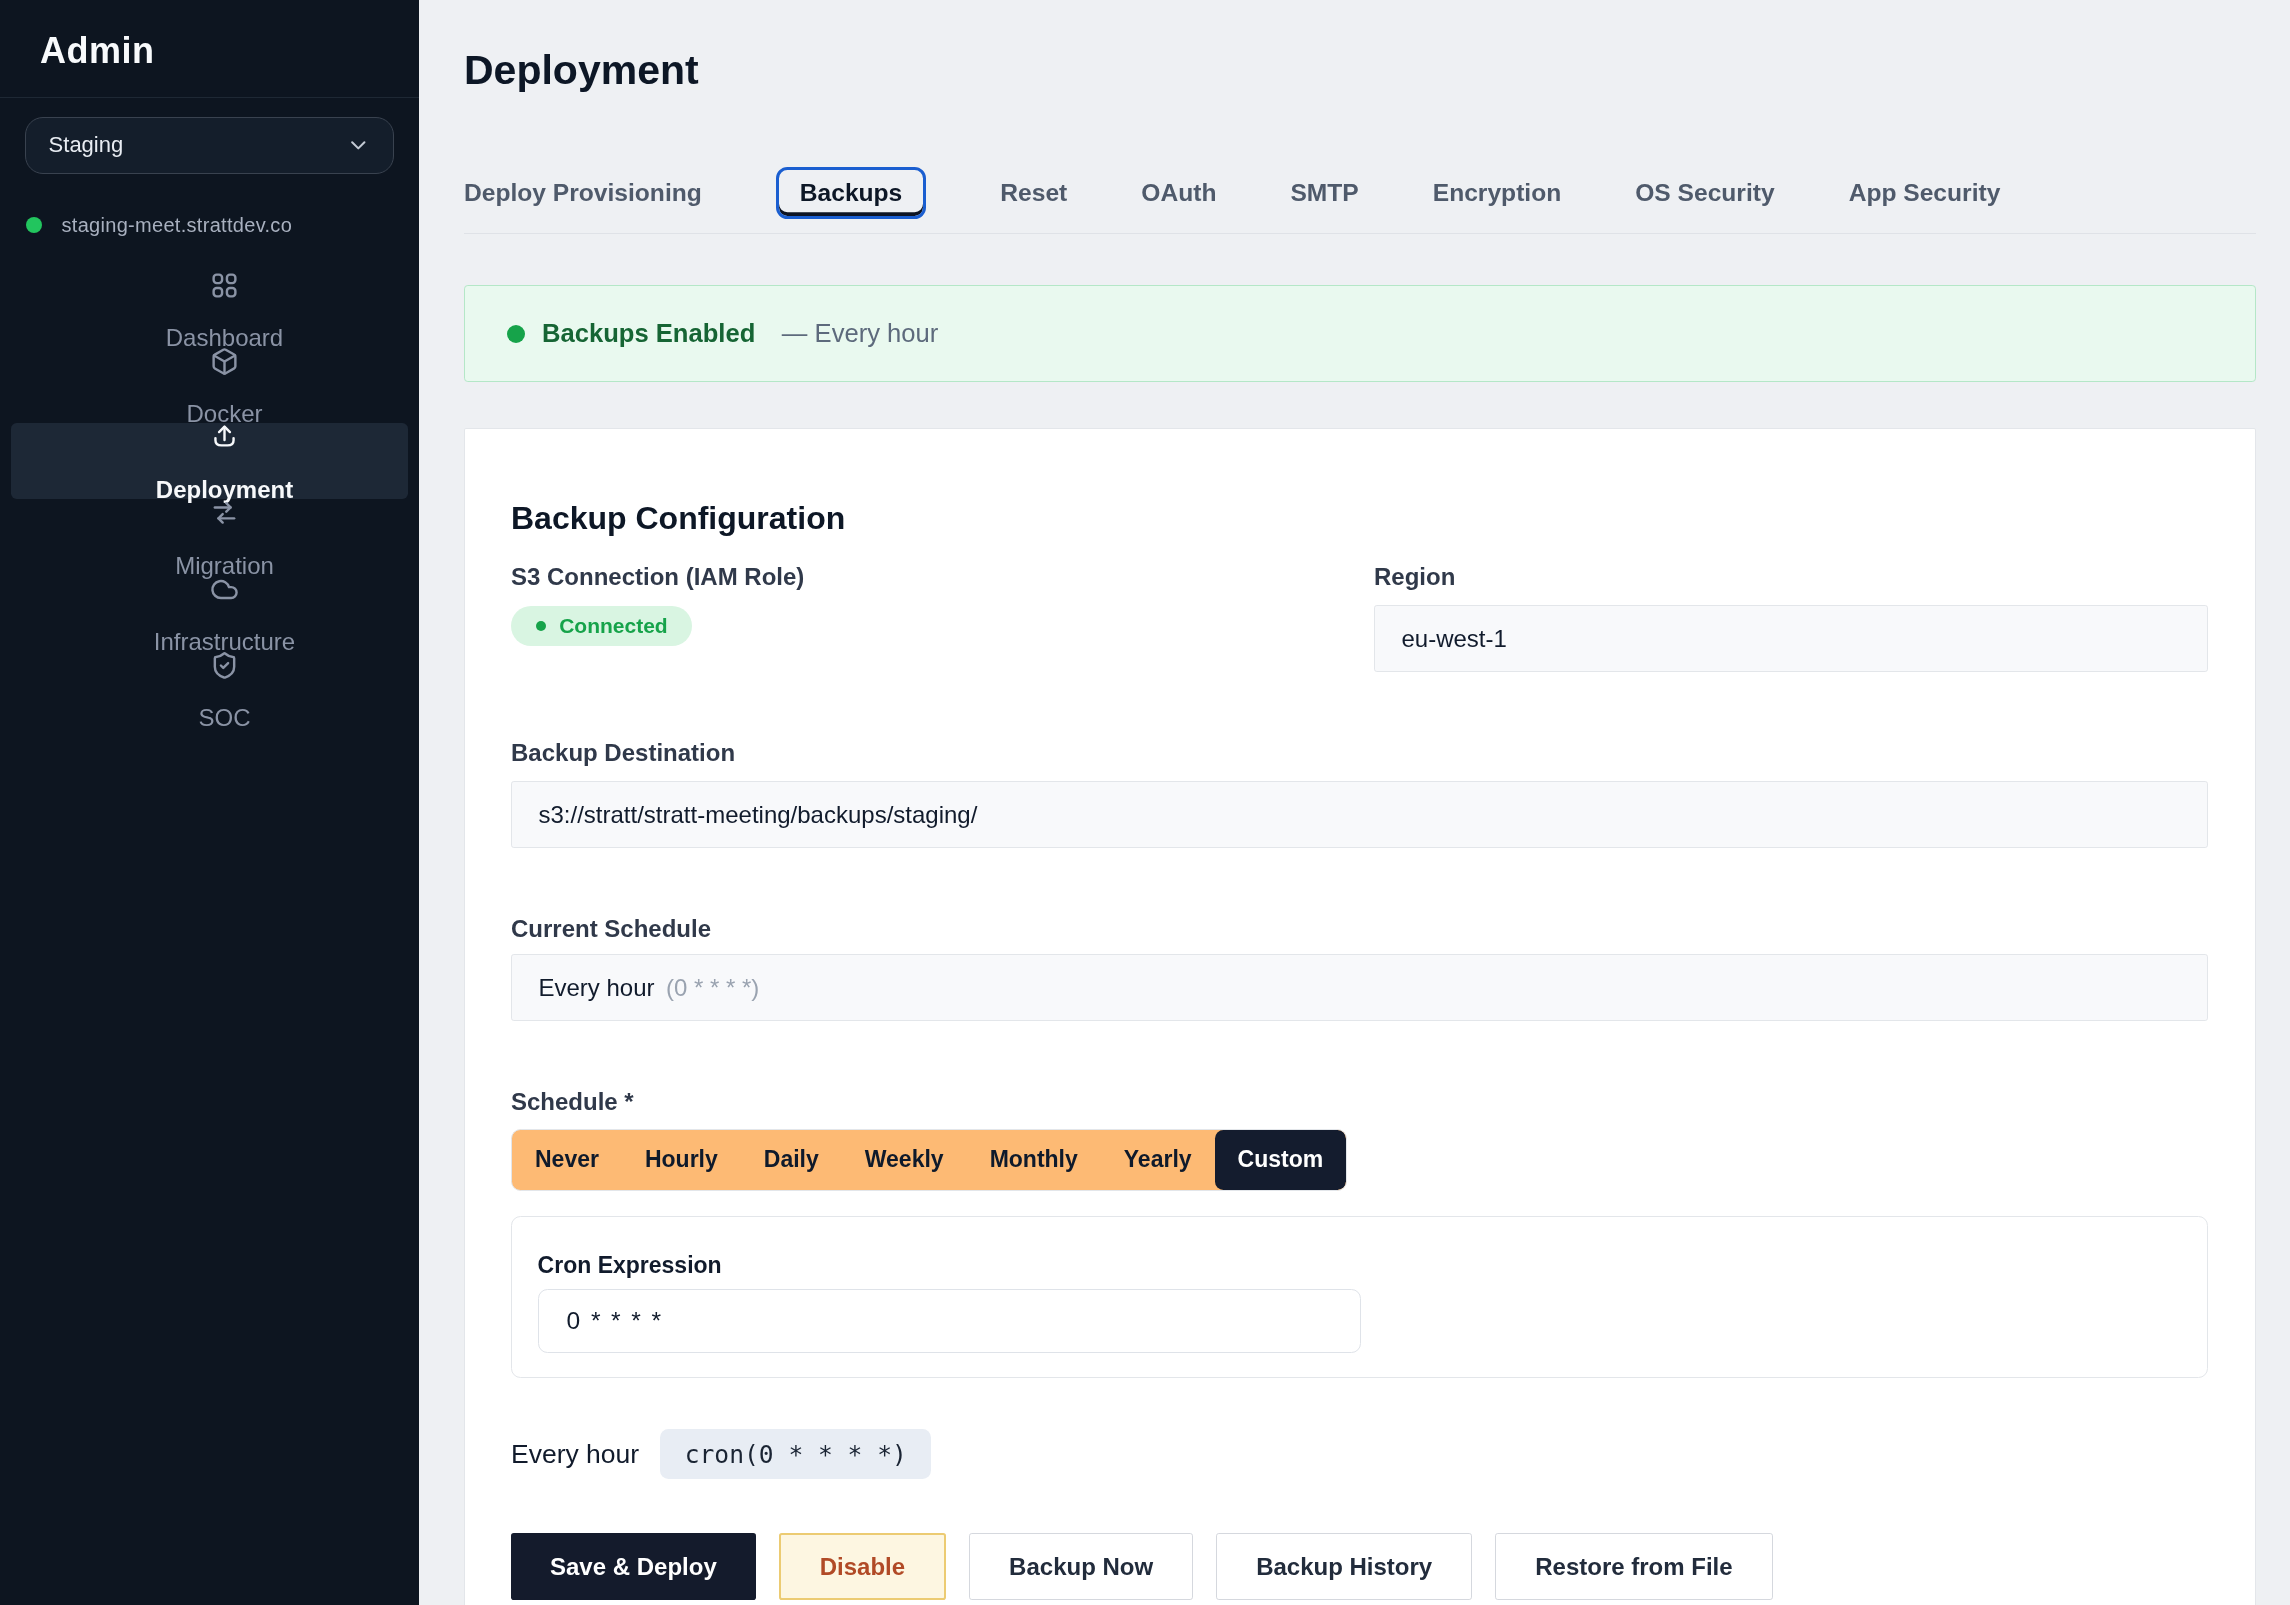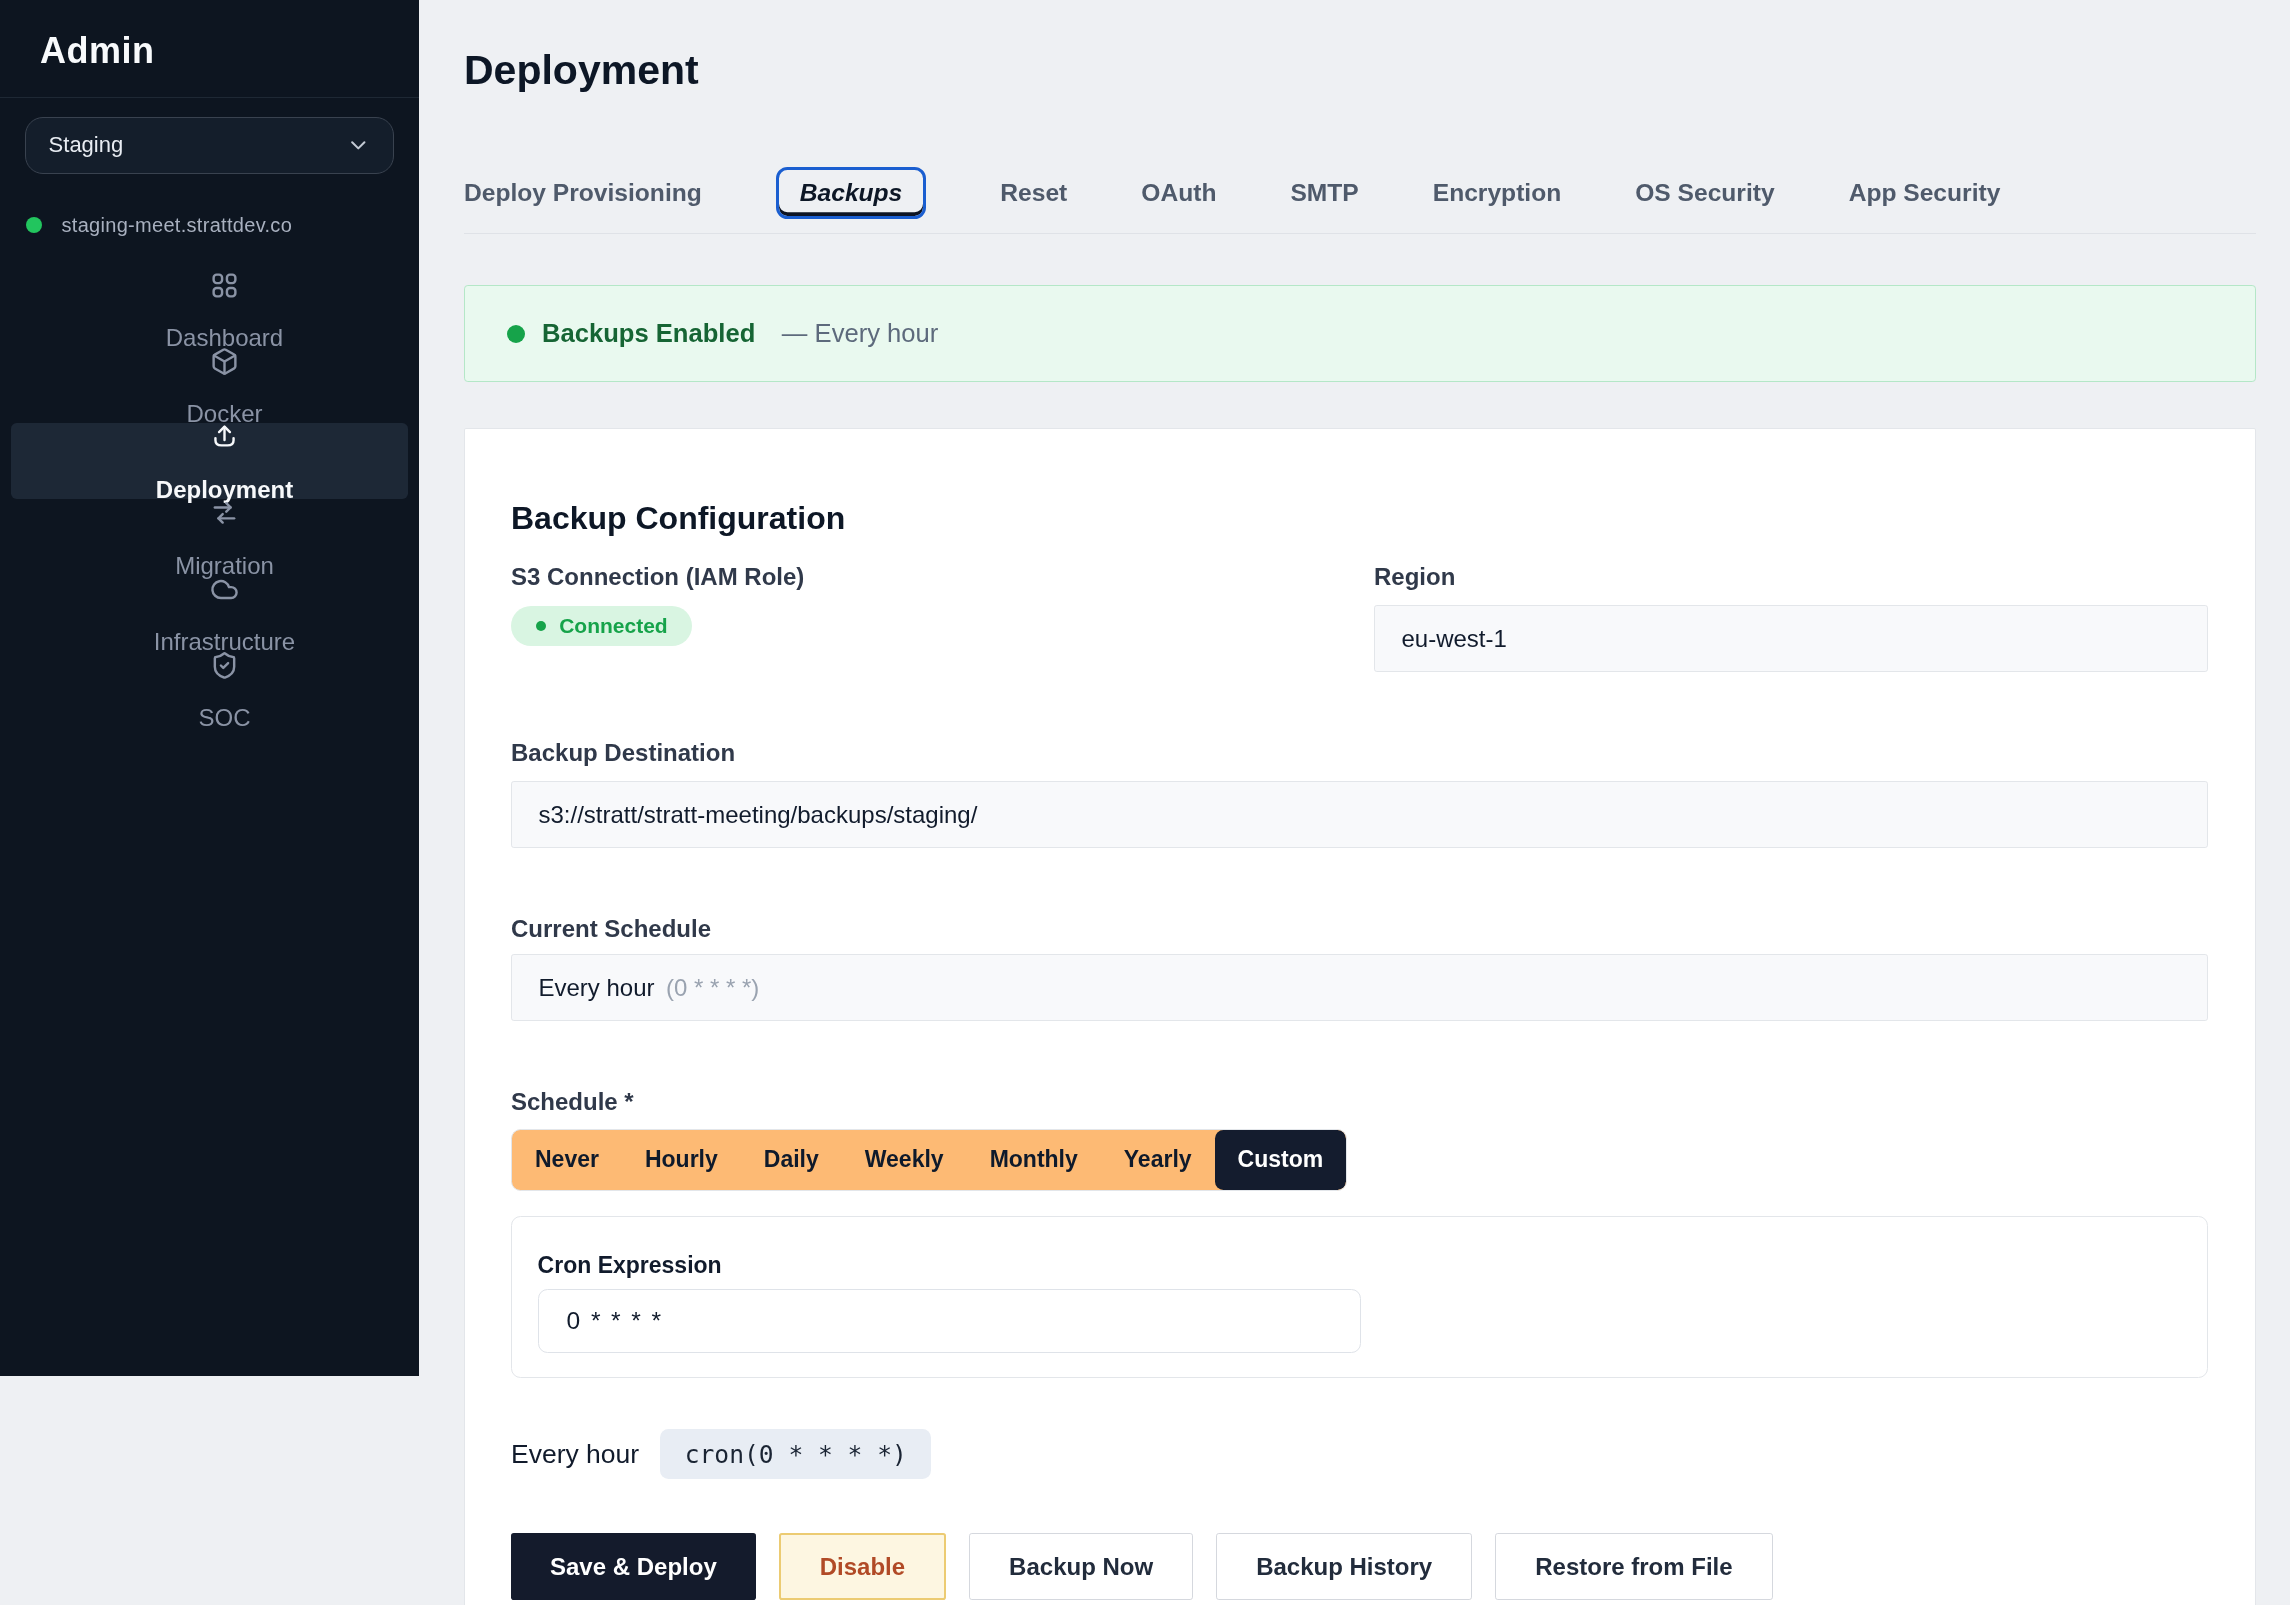--- a/index.html
+++ b/index.html
@@ -1,20 +1,20 @@
 <!DOCTYPE html>
 <html style="font-size:15px"><head>
 <meta charset="utf-8">
 <style>
   * { margin:0; padding:0; box-sizing:border-box; }
   html,body { width:2290px; height:1605px; overflow:hidden;
     font-family:"Liberation Sans", sans-serif; background:#eef0f3; }
 
   
-  .sidebar { position:absolute; left:0; top:0; width:419px; height:1376px;
+  .sidebar { position:absolute; left:0; top:0; width:419px; height:1605px;
     background:#0d1520; color:#8a93a5; }
   .sidebar-header { padding:30px 40px 24.6px; border-bottom:0.9px solid #1e2834; }
   .sidebar-title { font-size:36px; font-weight:700; color:#f8fafc; letter-spacing:0.5px; }
   .env-select { margin:19px 24.6px 0; height:57px; border:1.4px solid #39424f;
     border-radius:18px; background:#141e2b; display:flex; align-items:center;
     padding:0 23px; cursor:pointer; }
   .env-select .env-value { font-size:22px; color:#e8ecf2; flex:1; }
   .env-select svg { width:24.6px; height:24.6px; stroke:#c3cad4; }
   .domain-row { margin:40px 24.6px 0; display:flex; align-items:center; gap:19px; padding-left:1.9px; }
   .status-dot { width:16px; height:16px; border-radius:50%; background:#22c55e; flex:none; }
@@ -29,21 +29,21 @@
 
   
   .main { position:absolute; left:419px; top:0; right:0; bottom:0;
     background:#eef0f3; padding:0 34px 0 45px; }
   .page-title { margin-top:45px; font-size:41px; line-height:51px; font-weight:700; color:#0d1726; }
 
   .tabs { margin-top:57px; height:81px; display:flex; align-items:center; gap:74px;
     border-bottom:0.9px solid #dfe2e7; }
   .tab { font-size:24.6px; font-weight:600; color:#4f5a6b; cursor:pointer; white-space:nowrap; }
   .tab-ring { border:3.8px solid #1a5ed0; border-radius:11.4px; padding:9px 21px;
-    box-shadow:inset 0 -3.8px 0 0 #0d1423; cursor:pointer;font-style:italic; }
+    box-shadow:inset 0 -3.8px 0 0 #0d1423; cursor:pointer; }
   .tab-ring .tab { color:#0d1726; }
 
   .banner { margin-top:51px; height:97px; background:#e9f9ef; border:1.9px solid #b4e7c7;
     border-radius:3.8px; display:flex; align-items:center; padding-left:42px; }
   .banner-dot { width:18px; height:18px; border-radius:50%; background:#16a34a; flex:none; }
   .banner-status { margin-left:17px; font-size:25.6px; font-weight:700; color:#166534; }
   .banner-detail { margin-left:26.5px; font-size:25.6px; color:#5d6a7c; }
 
   .card { margin-top:46px; background:#ffffff; border:0.9px solid #e3e6ea; border-radius:1.9px;
     padding:68px 47px 49px 46px; }

